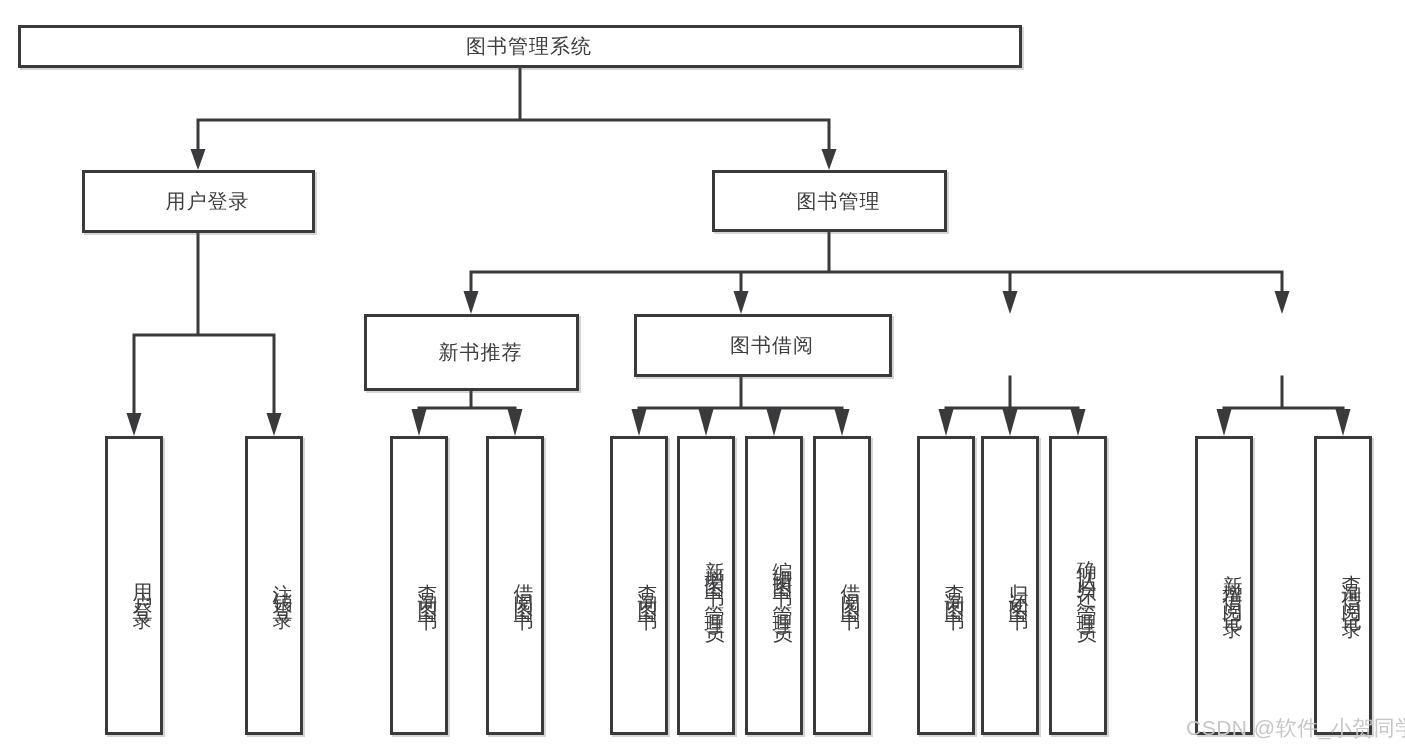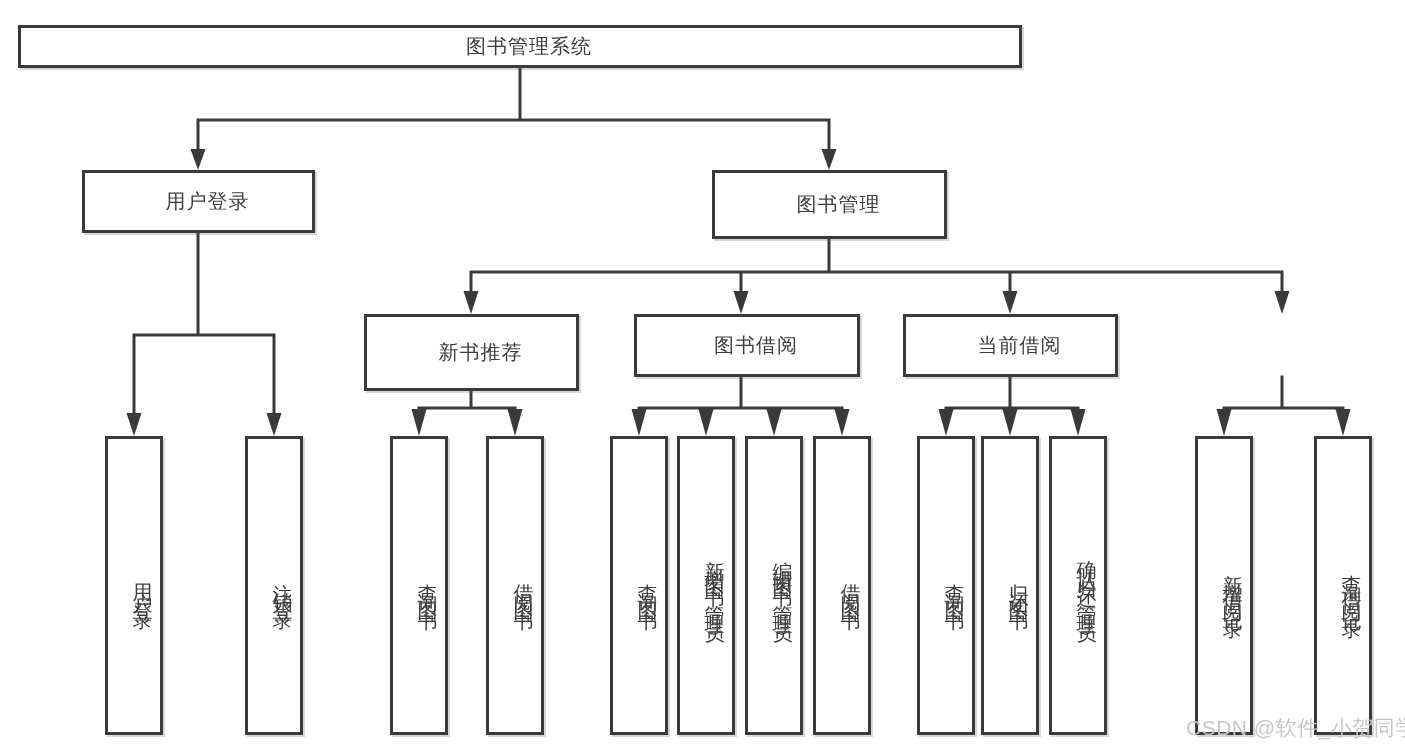--- a/index.html
+++ b/index.html
@@ -92,32 +92,29 @@
     </g>
   </svg>
 
   <div class="box hbox" style="left:18px;top:25px;width:1004px;height:43px">
     <span>图书管理系统</span>
   </div>
 
   <div class="box hbox" style="left:82px;top:170px;width:233px;height:63px">
     <span>用户登录</span>
   </div>
-  <div class="box hbox" style="left:712px;top:170px;width:235px;height:69px">
+  <div class="box hbox" style="left:712px;top:170px;width:235px;height:62px">
     <span>图书管理</span>
   </div>
 
   <div class="box hbox" style="left:364px;top:314px;width:215px;height:77px">
     <span>新书推荐</span>
   </div>
-  <div class="box hbox" style="left:634px;top:314px;width:226px;height:63px">
+  <div class="box hbox" style="left:634px;top:314px;width:258px;height:63px">
     <span>图书借阅</span>
-  </div>
-  <div class="box hbox" style="left:903px;top:314px;width:215px;height:63px">
-    <span>当前借阅</span>
   </div>
 
   <div class="box leaf" style="left:105px">
     <span class="vtext">用户登录</span>
   </div>
   <div class="box leaf" style="left:245px">
     <span class="vtext">注销登录</span>
   </div>
 
   <div class="box leaf" style="left:390px">

